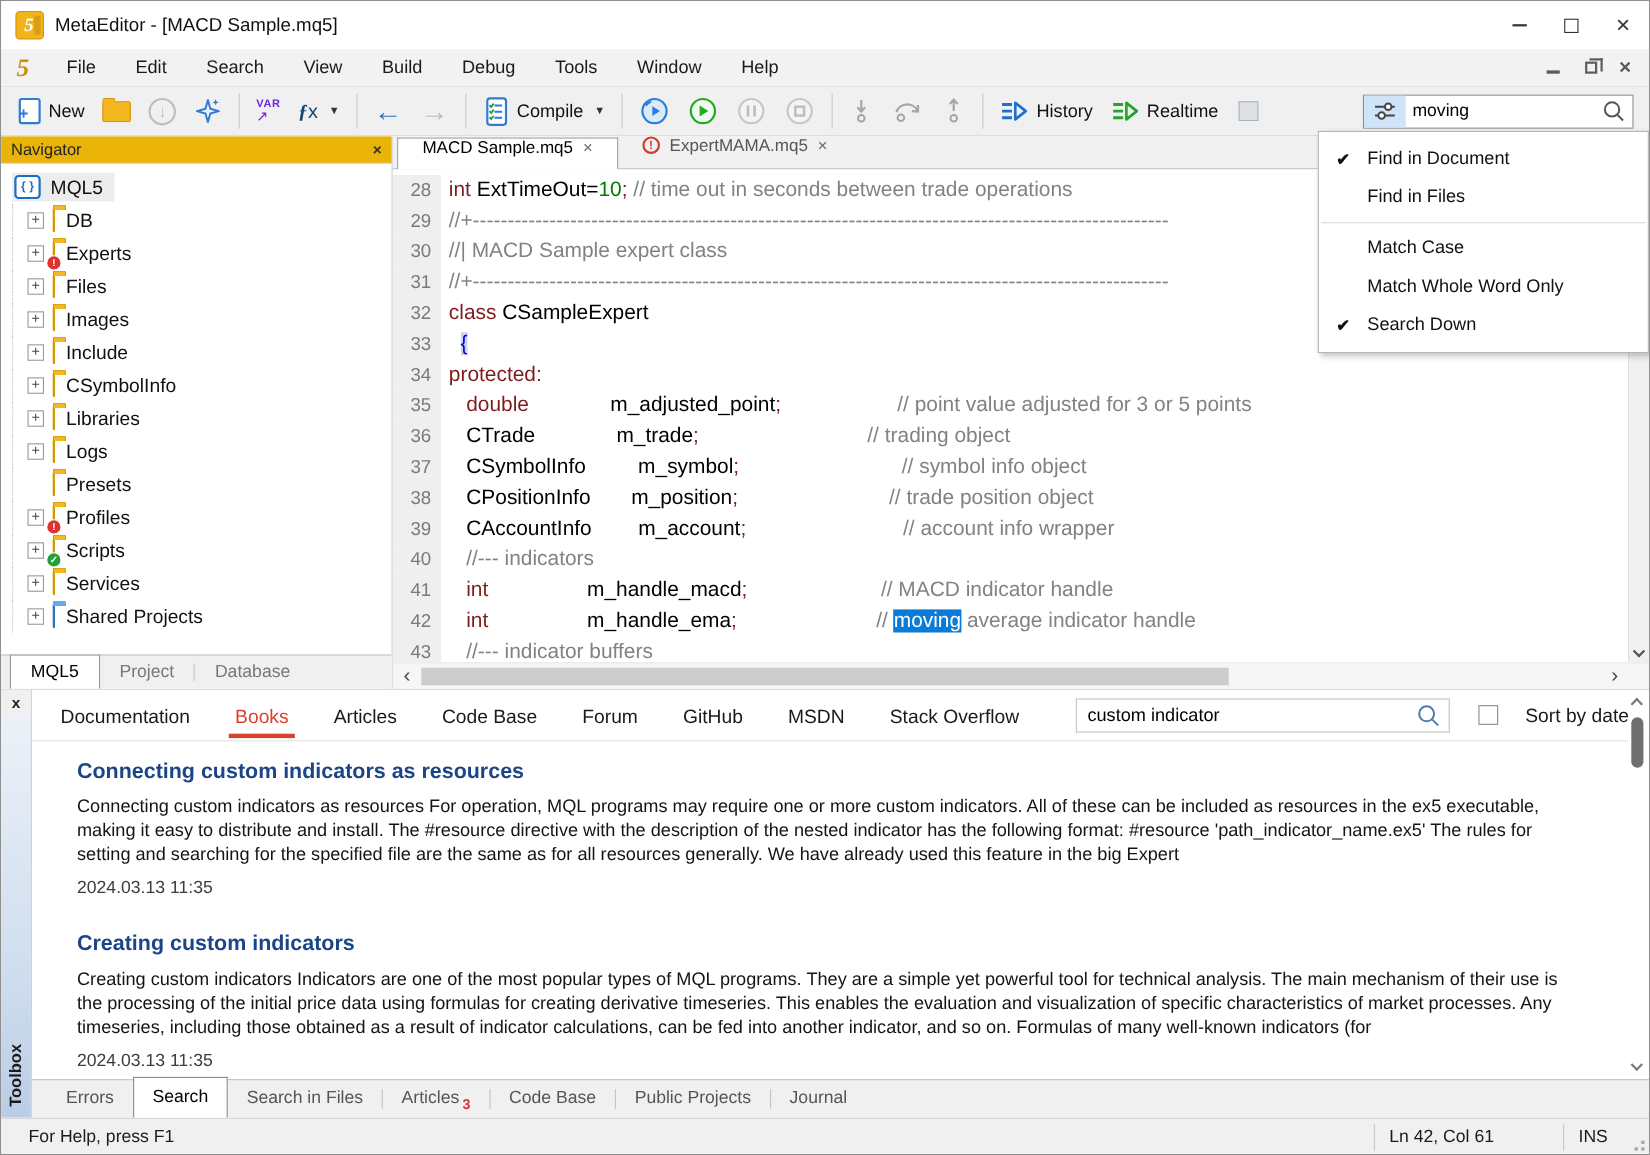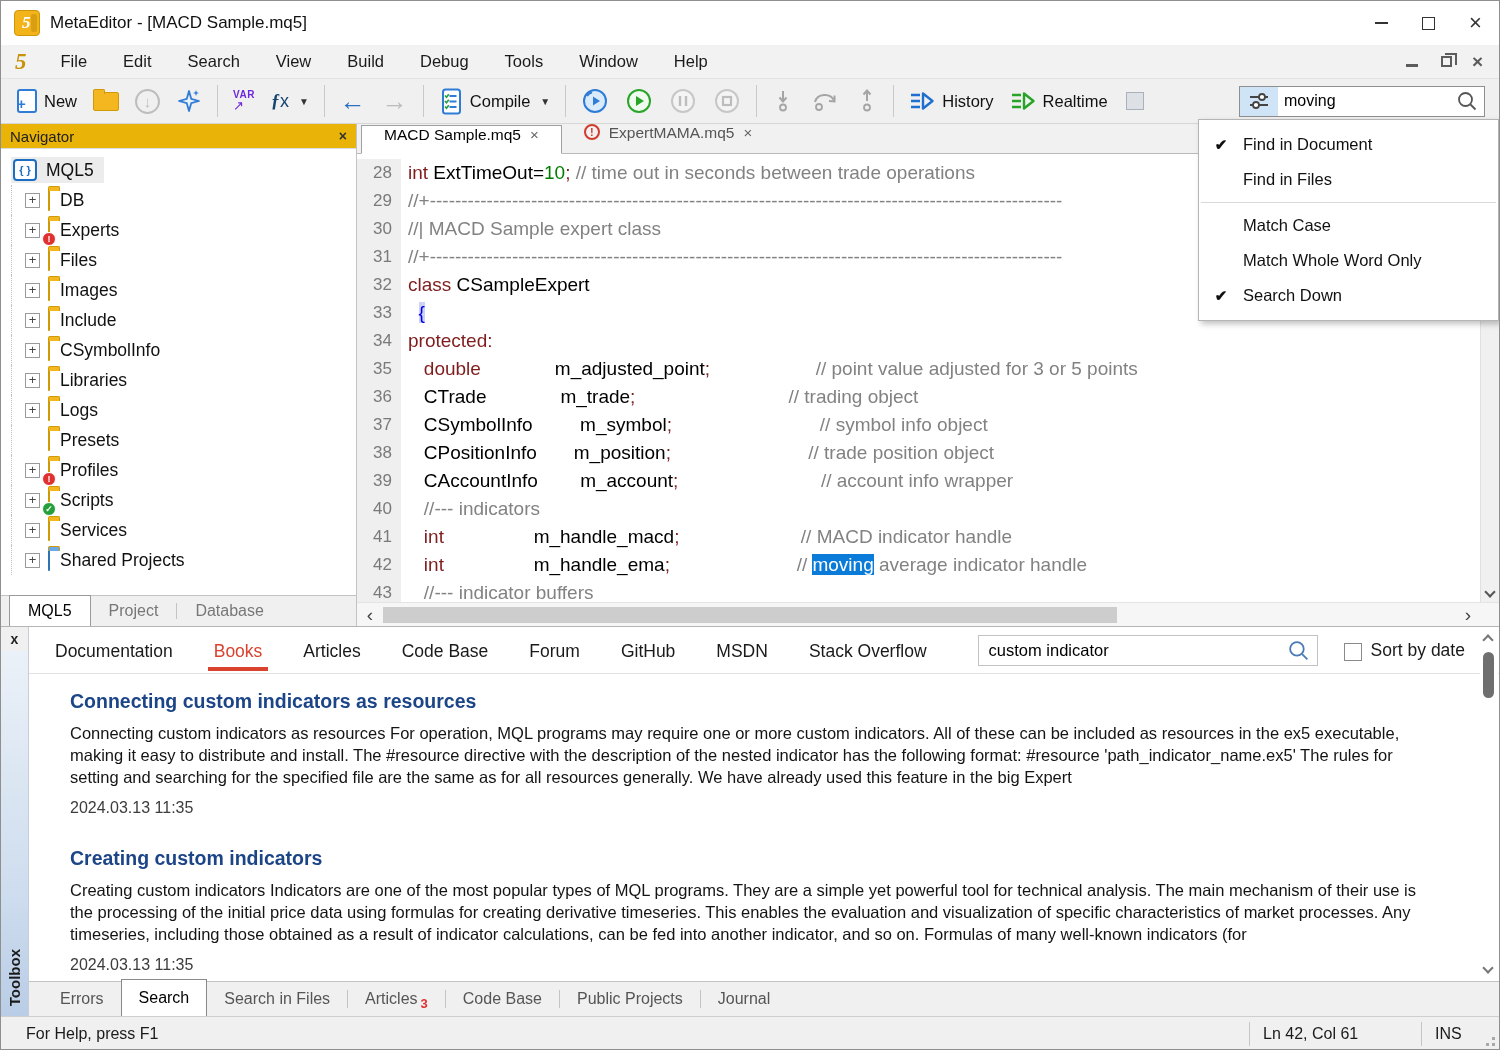--- a/index.html
+++ b/index.html
@@ -104,21 +104,21 @@
   .tb-side{width:28px;flex:none;display:flex;flex-direction:column;background:linear-gradient(180deg,#eef3f9 0%,#cddcee 70%,#b9cde6 100%);border-right:1px solid #c6cdd6}
   .tb-close{height:24px;display:flex;align-items:center;justify-content:center;font-weight:700;font-size:14px;color:#222;background:#f0f0f0}
   .tb-sidelabel{margin-top:auto;writing-mode:vertical-rl;transform:rotate(180deg);font-size:15px;font-weight:700;color:#1a1a1a;align-self:center;padding:10px 0 12px}
   .tb-right{flex:1;display:flex;flex-direction:column;min-width:0;position:relative}
   .tb-tabs{height:47px;display:flex;align-items:center;background:#fff;border-bottom:1px solid #e2e2e2;padding-left:24px;flex:none}
   .tbtab{font-size:17.5px;color:#1a1a1a;margin-right:37px;padding:12px 2px 9px;position:relative}
   .tbtab.active{color:#d9432e}
   .tbtab.active::after{content:"";position:absolute;left:-4px;right:-4px;bottom:0;height:4px;background:#d9432e}
   .tb-search{width:340px;height:31px;border:1px solid #c2c2c2;display:flex;align-items:center;margin-left:12px;flex:none}
   .tb-search input{border:none;outline:none;flex:1;font-size:16.5px;padding:0 10px;min-width:0;color:#000}
-  .sortwrap{display:flex;align-items:flex-end;gap:9px;margin-left:26px}
+  .sortwrap{display:flex;align-items:center;gap:25px;margin-left:26px}
   .sortcheck{width:18px;height:18px;border:1px solid #8a8a8a;background:#fff}
   .sortlabel{font-size:17.5px;color:#1a1a1a}
   .tb-results{flex:1;overflow:hidden;padding:16px 60px 0 41px}
   .r-title{font-size:19.5px;font-weight:700;color:#1c4587;margin-bottom:9px}
   .r-body{font-size:16.5px;color:#141414;line-height:22px}
   .r-date{font-size:16px;color:#3c3c3c;margin:11px 0 30px}
   .tb-scroll{position:absolute;top:3px;bottom:40px;right:1px;width:18px;background:#fff}
   .tb-scroll .chev{position:absolute;left:4px}
   .tb-scroll .chev.up{top:6px;border-color:#777}
   .tb-scroll .chev.down{bottom:4px;border-color:#777}

